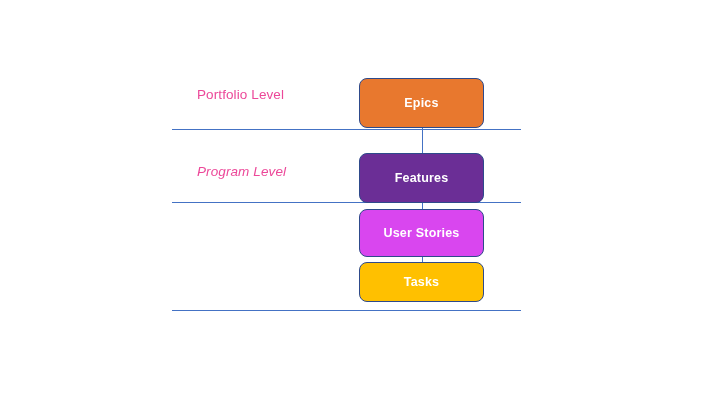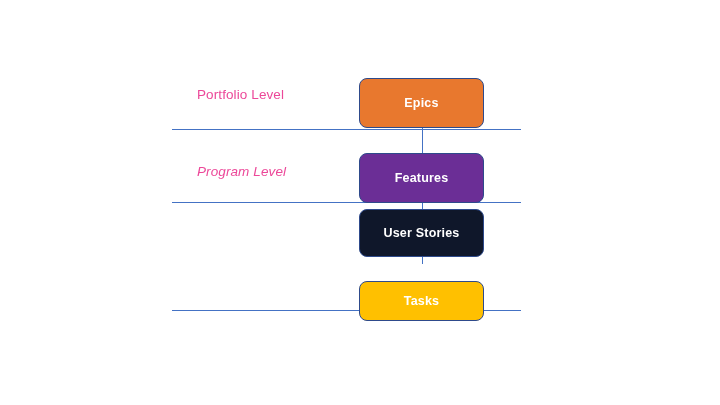--- a/index.html
+++ b/index.html
@@ -88,21 +88,21 @@
   <div class="rule" style="left: 172px; top: 310px; width: 349px;"></div>
 
   <div class="node" style="left: 359px; top: 153px; width: 125px; height: 50px; background: #6B2E96;">
     <span class="node-label">Features</span>
   </div>
 
   <div class="node" style="left: 359px; top: 78px; width: 125px; height: 50px; background: #E8782E;">
     <span class="node-label">Epics</span>
   </div>
 
-  <div class="node" style="left: 359px; top: 209px; width: 125px; height: 48px; background: #0f172a;">
+  <div class="node" style="left: 359px; top: 209px; width: 125px; height: 48px; background: #d946ef;">
     <span class="node-label">User Stories</span>
   </div>
 
-  <div class="node" style="left: 359px; top: 262px; width: 125px; height: 40px; background: #FFC000; margin-top: 19px;">
+  <div class="node" style="left: 359px; top: 262px; width: 125px; height: 40px; background: #FFC000;">
     <span class="node-label">Tasks</span>
   </div>
 
 </div>
 
 </body></html>

